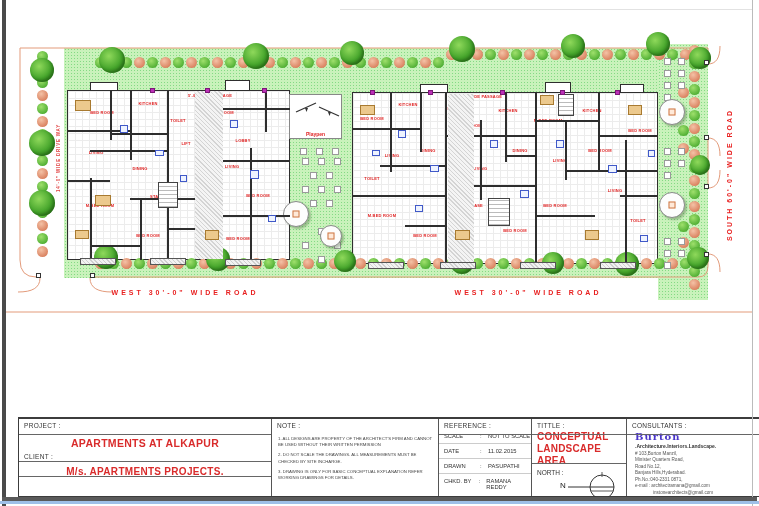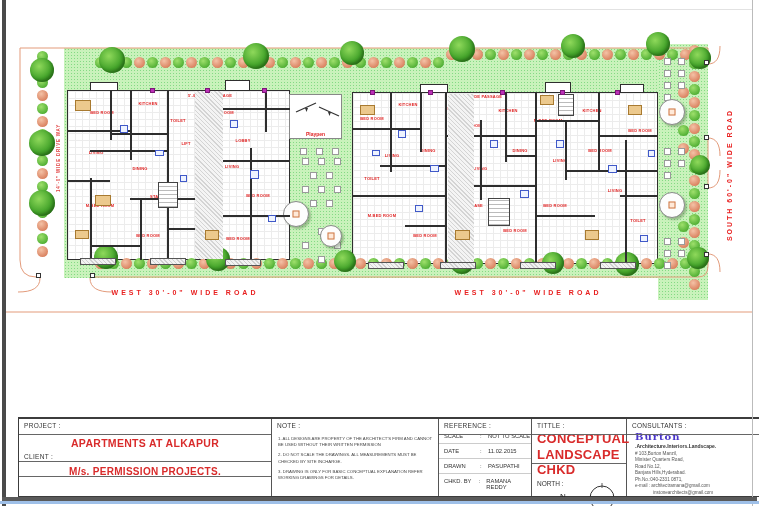--- a/index.html
+++ b/index.html
@@ -66,21 +66,21 @@
   .tcell { position:absolute; top:0; height:100%; }
   .vdiv { position:absolute; top:0; width:1px; height:100%; background:#555; }
   .thead { font-size:6.5px; color:#333; letter-spacing:0.3px; padding:3px 0 0 5px; }
   .hline { position:absolute; left:0; width:100%; height:1px; background:#666; }
   .hline-light { position:absolute; left:0; width:100%; height:1px; background:#ccc; }
   .red-big { font-size:10.5px; font-weight:bold; color:#d92b2b; text-align:center; letter-spacing:0.3px; }
   .note-item { font-size:4.3px; color:#444; line-height:1.45; margin:0 4px 4px 6px; }
   .ref-row { display:flex; font-size:5.8px; color:#333; padding:3.5px 0 0 5px; height:14px; }
   .ref-key { width:36px; }
   .ref-colon { width:8px; }
-  .title-red { font-size:13px; font-weight:bold; color:#d92b2b; line-height:1.2;
+  .title-red { font-size:10px; font-weight:bold; color:#d92b2b; line-height:1.2;
     padding:2px 0 0 5px; letter-spacing:0.2px; }
   .logo { font-size:10px; font-weight:bold; color:#4a35c8; padding:2px 0 0 8px;
     letter-spacing:1px; font-family:"DejaVu Serif", serif; }
   .tagline { font-size:5px; font-weight:bold; color:#333; padding:1px 0 0 8px; }
   .addr-line { font-size:4.6px; color:#555; line-height:1.4; padding-left:8px; }
   .north-wrap { position:relative; height:36px; }
   .north-label { font-size:6.5px; padding:2px 0 0 5px; }
   .north-n { position:absolute; left:28px; top:14px; font-size:8px; color:#222; }
 </style>
 </head>
@@ -463,21 +463,21 @@
     <div class="vdiv" style="left:512px;"></div>
     <div class="vdiv" style="left:607px;"></div>
 
     <div class="tcell" style="left:0; width:252px;">
       <div class="thead">PROJECT :</div>
       <div class="hline" style="top:15px;"></div>
       <div class="red-big" style="margin-top:8px;">APARTMENTS AT ALKAPUR</div>
       <div class="hline" style="top:42px;"></div>
       <div class="thead" style="padding-top:4px;">CLIENT :</div>
       <div class="hline" style="top:57px;"></div>
-      <div class="red-big" style="margin-top:6px; font-size:10px;">M/s. PERMISSION PROJECTS.</div>
+      <div class="red-big" style="margin-top:6px; font-size:10px;">M/s. APARTMENTS PROJECTS.</div>
     </div>
 
     <div class="tcell" style="left:253px; width:166px;">
       <div class="thead">NOTE :</div>
       <div id="note-items" style="margin-top:7px;">
           <div class="note-item">1. ALL DESIGNS ARE PROPERTY OF THE ARCHITECT'S FIRM AND CANNOT BE USED WITHOUT THEIR WRITTEN PERMISSION</div>
           <div class="note-item">2. DO NOT SCALE THE DRAWINGS. ALL MEASUREMENTS MUST BE CHECKED BY SITE INCHARGE.</div>
           <div class="note-item">3. DRAWING IS ONLY FOR BASIC CONCEPTUAL EXPLANATION REFER WORKING DRAWINGS FOR DETAILS.</div>
         </div>
     </div>
@@ -509,21 +509,21 @@
             <div class="ref-colon">:</div>
             <div class="ref-val">RAMANA REDDY</div>
           </div>
         </div>
     </div>
 
     <div class="tcell" style="left:513px; width:94px;">
       <div class="thead">TITTLE :</div>
       <div class="hline" style="top:15px;"></div>
       <div class="title-red">CONCEPTUAL</div>
-      <div class="title-red" style="padding-top:0;">LANDSCAPE CHKD</div>
+      <div class="title-red" style="padding-top:0;">LANDSCAPE AREA</div>
       <div class="hline" style="top:44px;"></div>
       <div class="north-wrap">
         <div class="north-label">NORTH :</div>
         <span class="north-n">N</span>
         <svg style="position:absolute; left:34px; top:4px;" width="56" height="32">
           <circle cx="36" cy="16" r="12" fill="none" stroke="#333" stroke-width="1"></circle>
           <line x1="2" y1="16" x2="48" y2="16" stroke="#333" stroke-width="1"></line>
           <line x1="25" y1="20" x2="47" y2="20" stroke="#333" stroke-width="0.8"></line>
           <line x1="36" y1="1" x2="36" y2="6" stroke="#333" stroke-width="0.8"></line>
         </svg>

